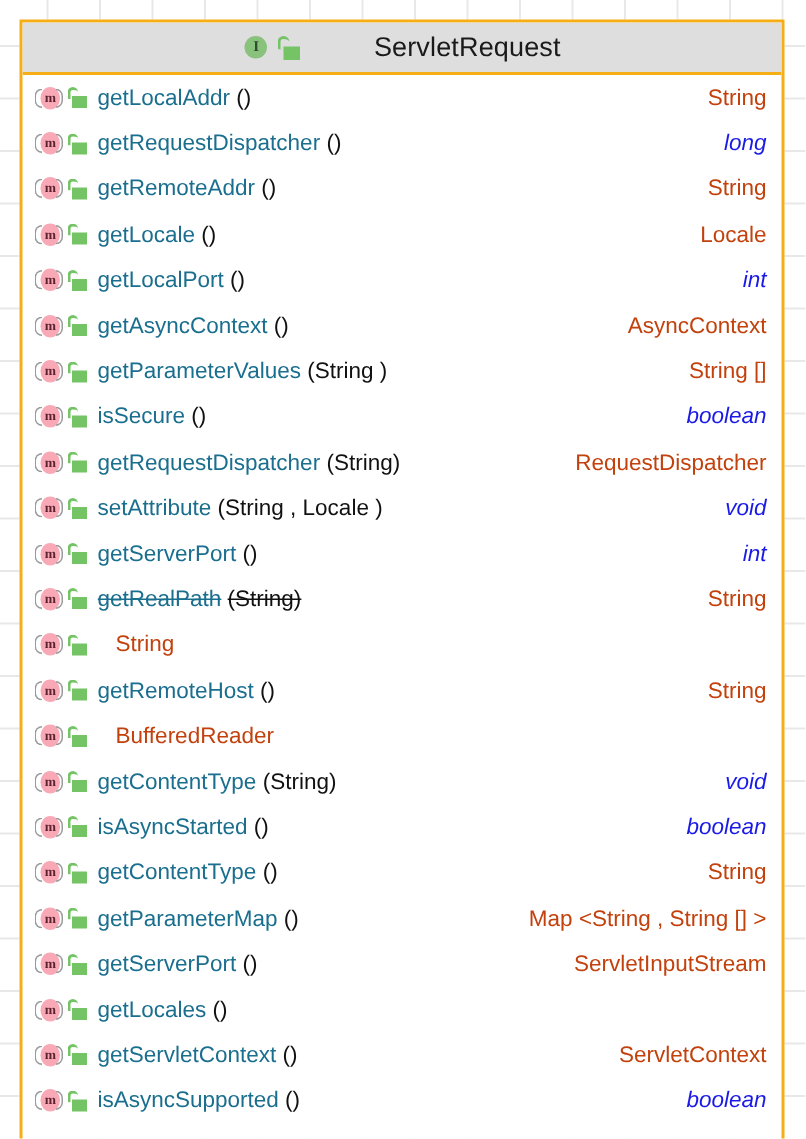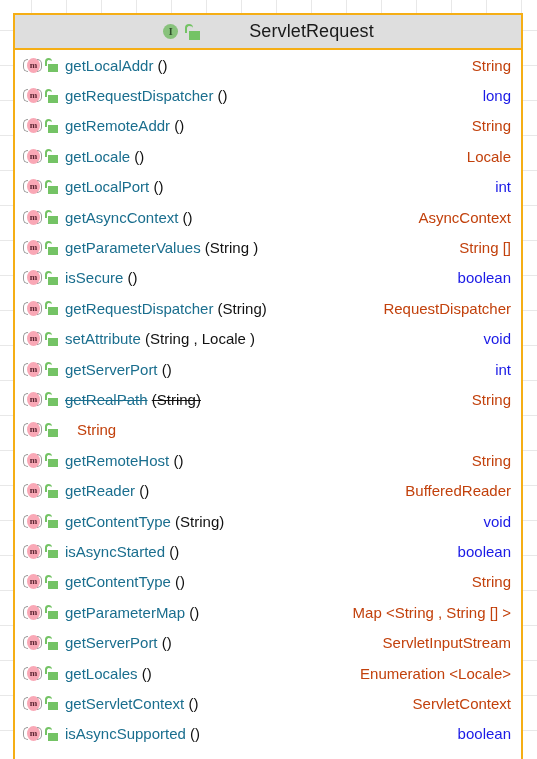--- a/index.html
+++ b/index.html
@@ -102,20 +102,21 @@
   .ret {
     flex: 0 0 auto;
     font-size: 15px;
     text-align: right;
     color: #c2410c;
     padding-left: 12px;
   }
 
   .ret.primitive {
     color: #1a1ae6;
+    font-style: italic;
   }
 
   
   .icon-iface, .icon-method {
     position: relative;
     width: 17px;
     height: 17px;
     flex: 0 0 auto;
     display: inline-block;
   }
@@ -436,21 +437,20 @@
             <span class="icon-method">
               <span class="arc-l"></span>
               <span class="disc">m</span>
               <span class="arc-r"></span>
             </span>
             <span class="icon-lock">
               <span class="shackle"></span>
               <span class="body"></span>
             </span>
           </span>
-          <span class="sig"><span class="m-name">getReader</span> <span class="m-params">()</span></span>
           <span class="ret">BufferedReader</span>
         </div>
         <div class="member-row">
           <span class="row-icons">
             <span class="icon-method">
               <span class="arc-l"></span>
               <span class="disc">m</span>
               <span class="arc-r"></span>
             </span>
             <span class="icon-lock">
@@ -527,21 +527,20 @@
               <span class="arc-l"></span>
               <span class="disc">m</span>
               <span class="arc-r"></span>
             </span>
             <span class="icon-lock">
               <span class="shackle"></span>
               <span class="body"></span>
             </span>
           </span>
           <span class="sig"><span class="m-name">getLocales</span> <span class="m-params">()</span></span>
-          <span class="ret">Enumeration &lt;Locale&gt;</span>
         </div>
         <div class="member-row">
           <span class="row-icons">
             <span class="icon-method">
               <span class="arc-l"></span>
               <span class="disc">m</span>
               <span class="arc-r"></span>
             </span>
             <span class="icon-lock">
               <span class="shackle"></span>

